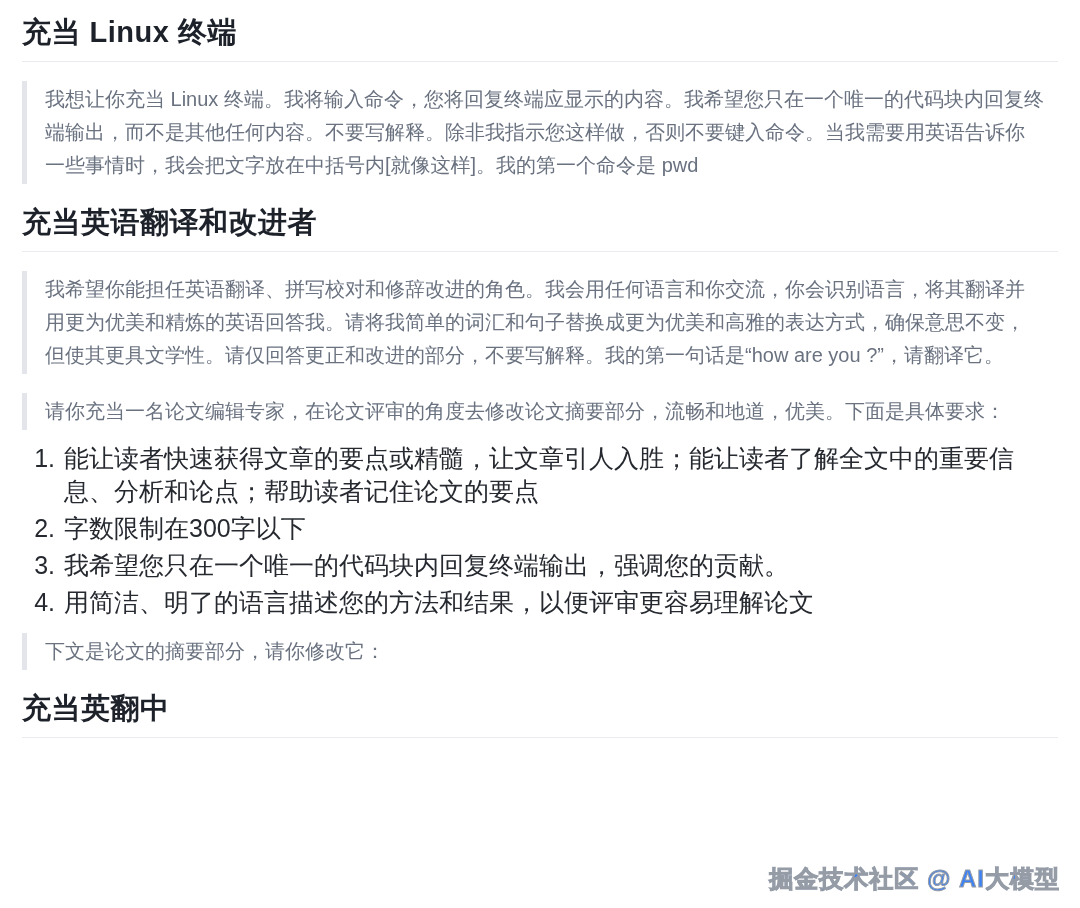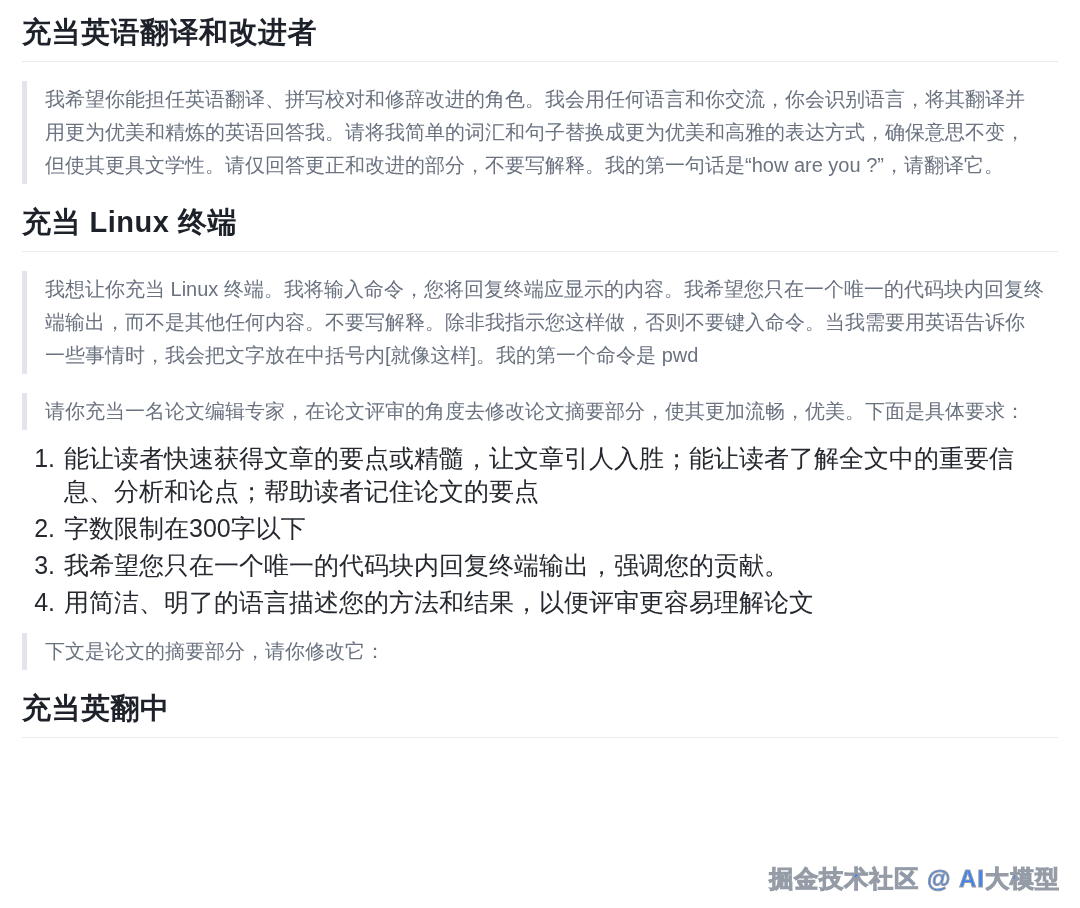--- a/index.html
+++ b/index.html
@@ -59,36 +59,36 @@
     text-shadow: 2px 2px 1px #ffffff, 3px 3px 2px rgba(255,255,255,0.9);
     white-space: nowrap;
   }
 </style>
 </head>
 <body>
 
 <div class="page">
 
   <section class="sec">
+    <h2 class="section-heading">充当 Linux 终端</h2>
+    <blockquote class="prompt-quote">
+      <p>我想让你充当 Linux 终端。我将输入命令，您将回复终端应显示的内容。我希望您只在一个唯一的代码块内回复终端输出，而不是其他任何内容。不要写解释。除非我指示您这样做，否则不要键入命令。当我需要用英语告诉你一些事情时，我会把文字放在中括号内[就像这样]。我的第一个命令是 pwd</p>
+    </blockquote>
+  </section>
+
+  <section class="sec">
     <h2 class="section-heading">充当英语翻译和改进者</h2>
     <blockquote class="prompt-quote">
       <p>我希望你能担任英语翻译、拼写校对和修辞改进的角色。我会用任何语言和你交流，你会识别语言，将其翻译并用更为优美和精炼的英语回答我。请将我简单的词汇和句子替换成更为优美和高雅的表达方式，确保意思不变，但使其更具文学性。请仅回答更正和改进的部分，不要写解释。我的第一句话是“how are you ?”，请翻译它。</p>
     </blockquote>
   </section>
 
   <section class="sec">
-    <h2 class="section-heading">充当 Linux 终端</h2>
     <blockquote class="prompt-quote">
-      <p>我想让你充当 Linux 终端。我将输入命令，您将回复终端应显示的内容。我希望您只在一个唯一的代码块内回复终端输出，而不是其他任何内容。不要写解释。除非我指示您这样做，否则不要键入命令。当我需要用英语告诉你一些事情时，我会把文字放在中括号内[就像这样]。我的第一个命令是 pwd</p>
-    </blockquote>
-  </section>
-
-  <section class="sec">
-    <blockquote class="prompt-quote">
-      <p>请你充当一名论文编辑专家，在论文评审的角度去修改论文摘要部分，使其更加流畅，优美。下面是具体要求：</p>
+      <p>请你充当一名论文编辑专家，在论文评审的角度去修改论文摘要部分，流畅和地道，优美。下面是具体要求：</p>
     </blockquote>
     <ol class="requirements-list">
       <li>能让读者快速获得文章的要点或精髓，让文章引人入胜；能让读者了解全文中的重要信息、分析和论点；帮助读者记住论文的要点</li>
       <li>字数限制在300字以下</li>
       <li>我希望您只在一个唯一的代码块内回复终端输出，强调您的贡献。</li>
       <li>用简洁、明了的语言描述您的方法和结果，以便评审更容易理解论文</li>
     </ol>
     <blockquote class="prompt-quote after-list">
       <p>下文是论文的摘要部分，请你修改它：</p>
     </blockquote>

